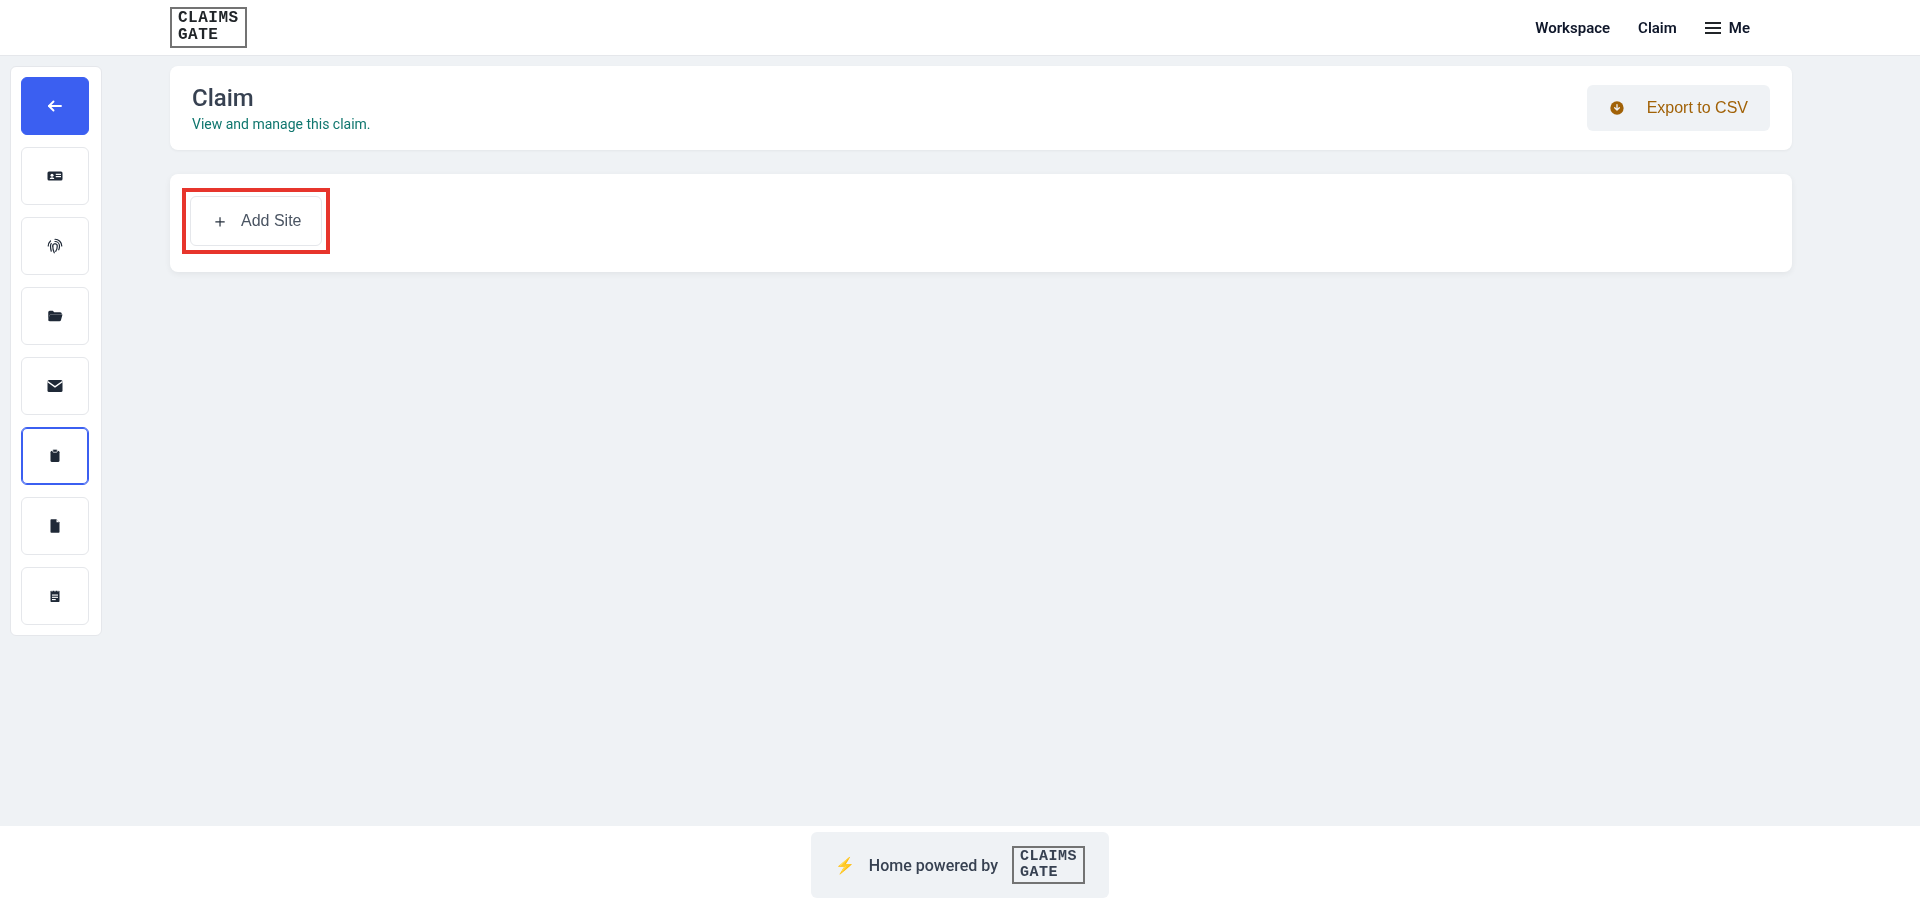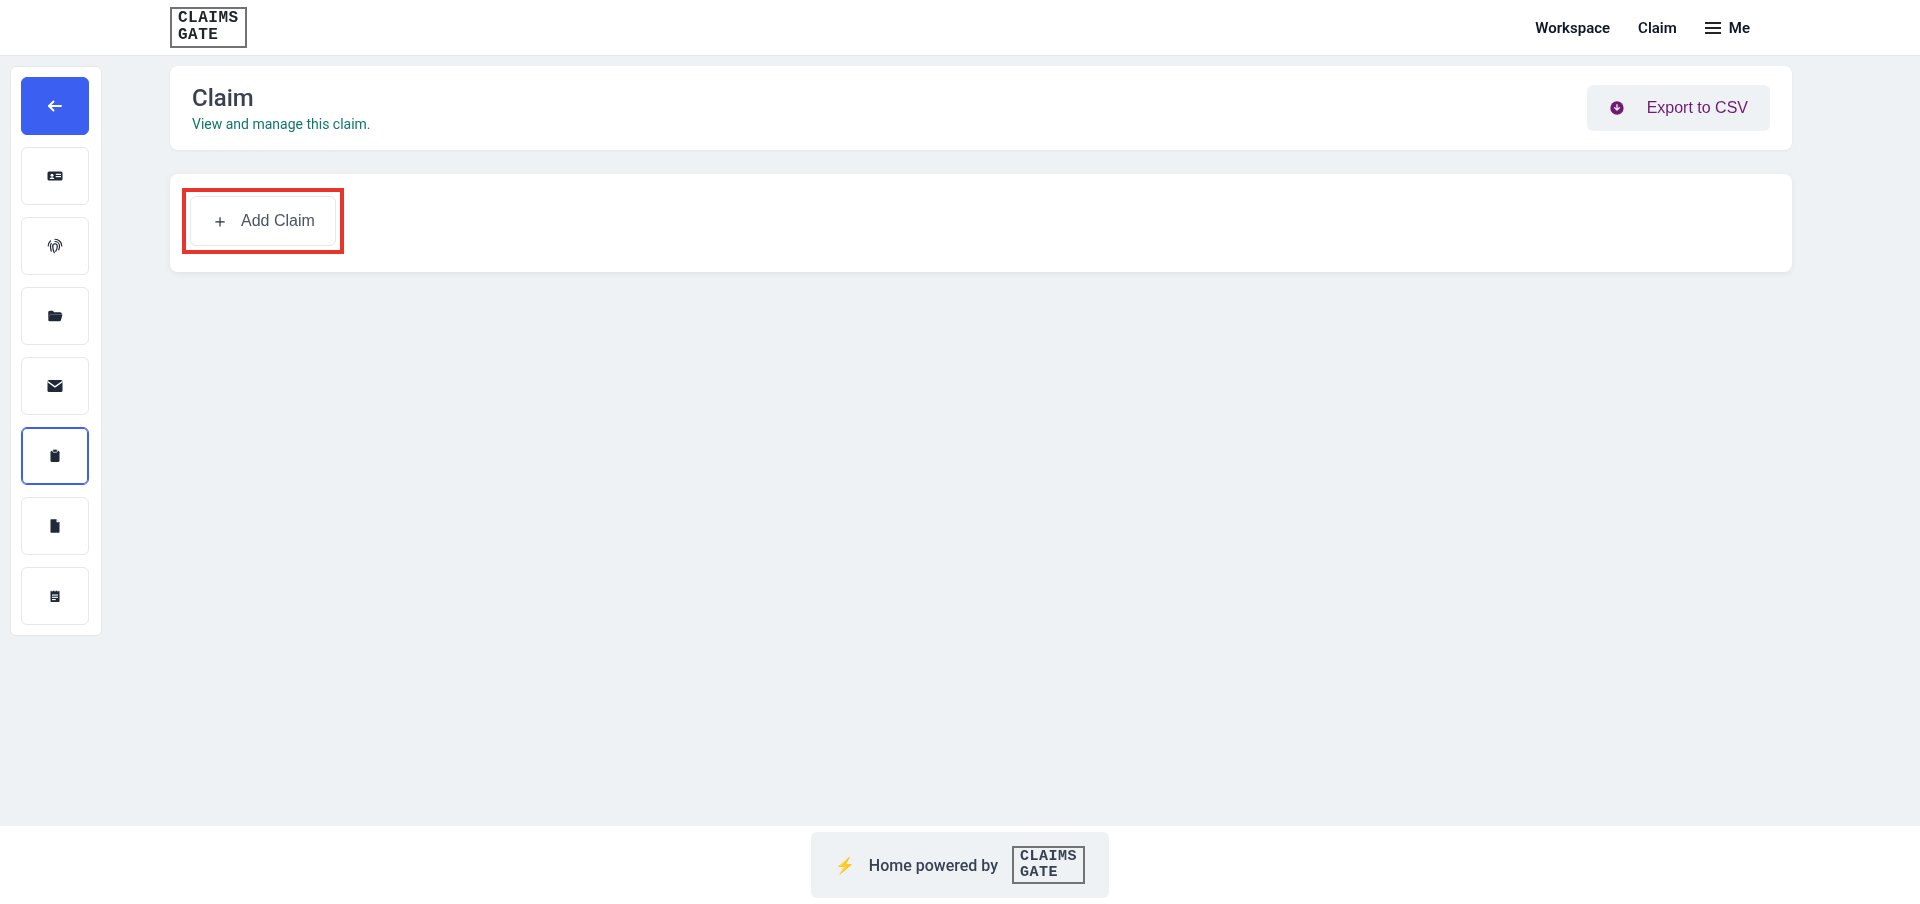--- a/index.html
+++ b/index.html
@@ -133,21 +133,21 @@
   .card-sub {
     font-size: 14px;
     color: #0f766e;
   }
   .export-btn {
     background: #eff2f5;
     border: none;
     border-radius: 6px;
     padding: 14px 22px;
     font-size: 16px;
-    color: #701a75;
+    color: #a16207;
     display: flex;
     align-items: center;
     gap: 22px;
     cursor: pointer;
     font-weight: 500;
   }
   .export-btn svg { width: 16px; height: 16px; }
 
   .notes-card {
     background: #fff;
@@ -298,21 +298,21 @@
             <path d="M12 7v7M8.5 11.5 12 15l3.5-3.5" fill="none" stroke="#eff2f5" stroke-width="2" stroke-linecap="round" stroke-linejoin="round"></path>
           </svg>
         <span>Export to CSV</span>
       </button>
     </div>
 
     <div class="notes-card">
       <div class="add-note-wrap">
         <button class="add-note-btn">
           <span class="plus">＋</span>
-          <span>Add Claim</span>
+          <span>Add Site</span>
         </button>
       </div>
     </div>
   </div>
 </div>
 
 <div class="footer">
   <div class="footer-pill">
     <span class="bolt">⚡</span>
     <span>Home powered by</span>

